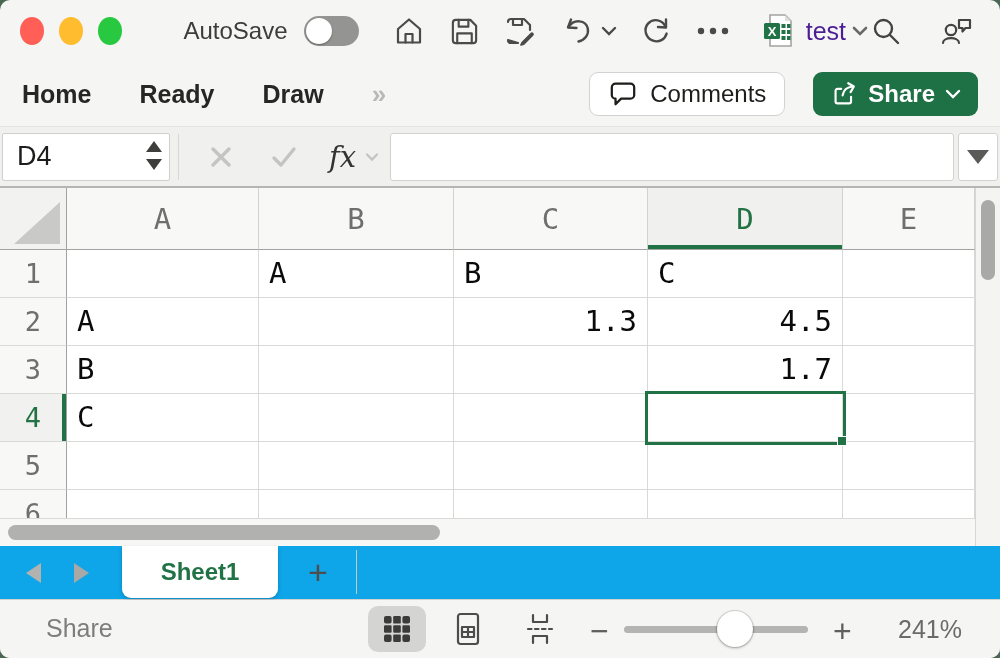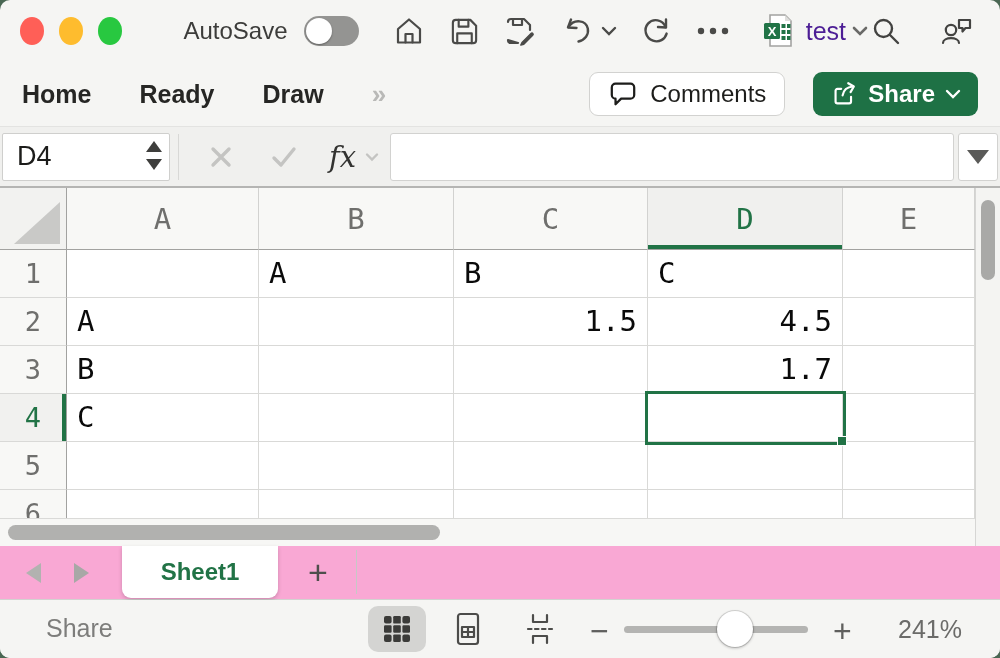--- a/index.html
+++ b/index.html
@@ -68,21 +68,21 @@
           font-size:29px; color:#0a0a0a; line-height:46px; padding:0 10px; overflow:hidden; white-space:nowrap; }
   .cell.right { text-align:right; }
   .sel-outline { position:absolute; border:3px solid var(--accent,#217346); pointer-events:none; }
   .fill-handle { position:absolute; width:10px; height:10px; background:var(--accent,#217346); border:1px solid #fff; }
   .vscroll { position:absolute; right:0; top:0; bottom:0; width:25px; background:#f4f4f2; border-left:1px solid #d6d6d4; }
   .vthumb { position:absolute; left:5px; top:12px; width:14px; height:80px; border-radius:7px; background:#a9a9a7; }
   .hscroll { position:absolute; left:0; bottom:0; width:975px; height:28px; background:#f7f7f5; border-top:1px solid #dadad8; }
   .hthumb { position:absolute; left:8px; top:6px; width:432px; height:15px; border-radius:8px; background:#b1b1af; }
 
   
-  .sheetbar { position:relative; height:54px; background:#f9a8d4; border-bottom:1px solid #d2d2d0; }
+  .sheetbar { position:relative; height:54px; background:#0ea5e9; border-bottom:1px solid #d2d2d0; }
   .nav-left { position:absolute; left:26px; top:17px; width:0; height:0;
               border-top:10px solid transparent; border-bottom:10px solid transparent; border-right:15px solid #b2b2b0; }
   .nav-right { position:absolute; left:74px; top:17px; width:0; height:0;
                border-top:10px solid transparent; border-bottom:10px solid transparent; border-left:15px solid #a8a8a6; }
   .sheettab { position:absolute; left:122px; top:0; width:156px; height:52px; background:#fff;
               border-radius:0 0 9px 9px; box-shadow:0 2px 4px rgba(0,0,0,.18);
               display:flex; align-items:center; justify-content:center;
               font-size:24px; font-weight:700; color:var(--accent,#217346); }
   .addsheet { position:absolute; left:300px; top:0; width:36px; height:52px; display:flex; align-items:center;
               justify-content:center; font-size:34px; font-weight:400; color:#4e4e4c; }
@@ -273,21 +273,21 @@
             <div class="cell" style="width: 192px;"></div>
             <div class="cell" style="width: 195px;">A</div>
             <div class="cell" style="width: 194px;">B</div>
             <div class="cell" style="width: 195px;">C</div>
             <div class="cell" style="width: 132px;"></div>
           </div>
           <div class="gridrow">
             <div class="rowhdr">2</div>
             <div class="cell" style="width: 192px;">A</div>
             <div class="cell" style="width: 195px;"></div>
-            <div class="cell right" style="width: 194px;">1.5</div>
+            <div class="cell right" style="width: 194px;">1.3</div>
             <div class="cell right" style="width: 195px;">4.5</div>
             <div class="cell" style="width: 132px;"></div>
           </div>
           <div class="gridrow">
             <div class="rowhdr">3</div>
             <div class="cell" style="width: 192px;">B</div>
             <div class="cell" style="width: 195px;"></div>
             <div class="cell" style="width: 194px;"></div>
             <div class="cell right" style="width: 195px;">1.7</div>
             <div class="cell" style="width: 132px;"></div>

